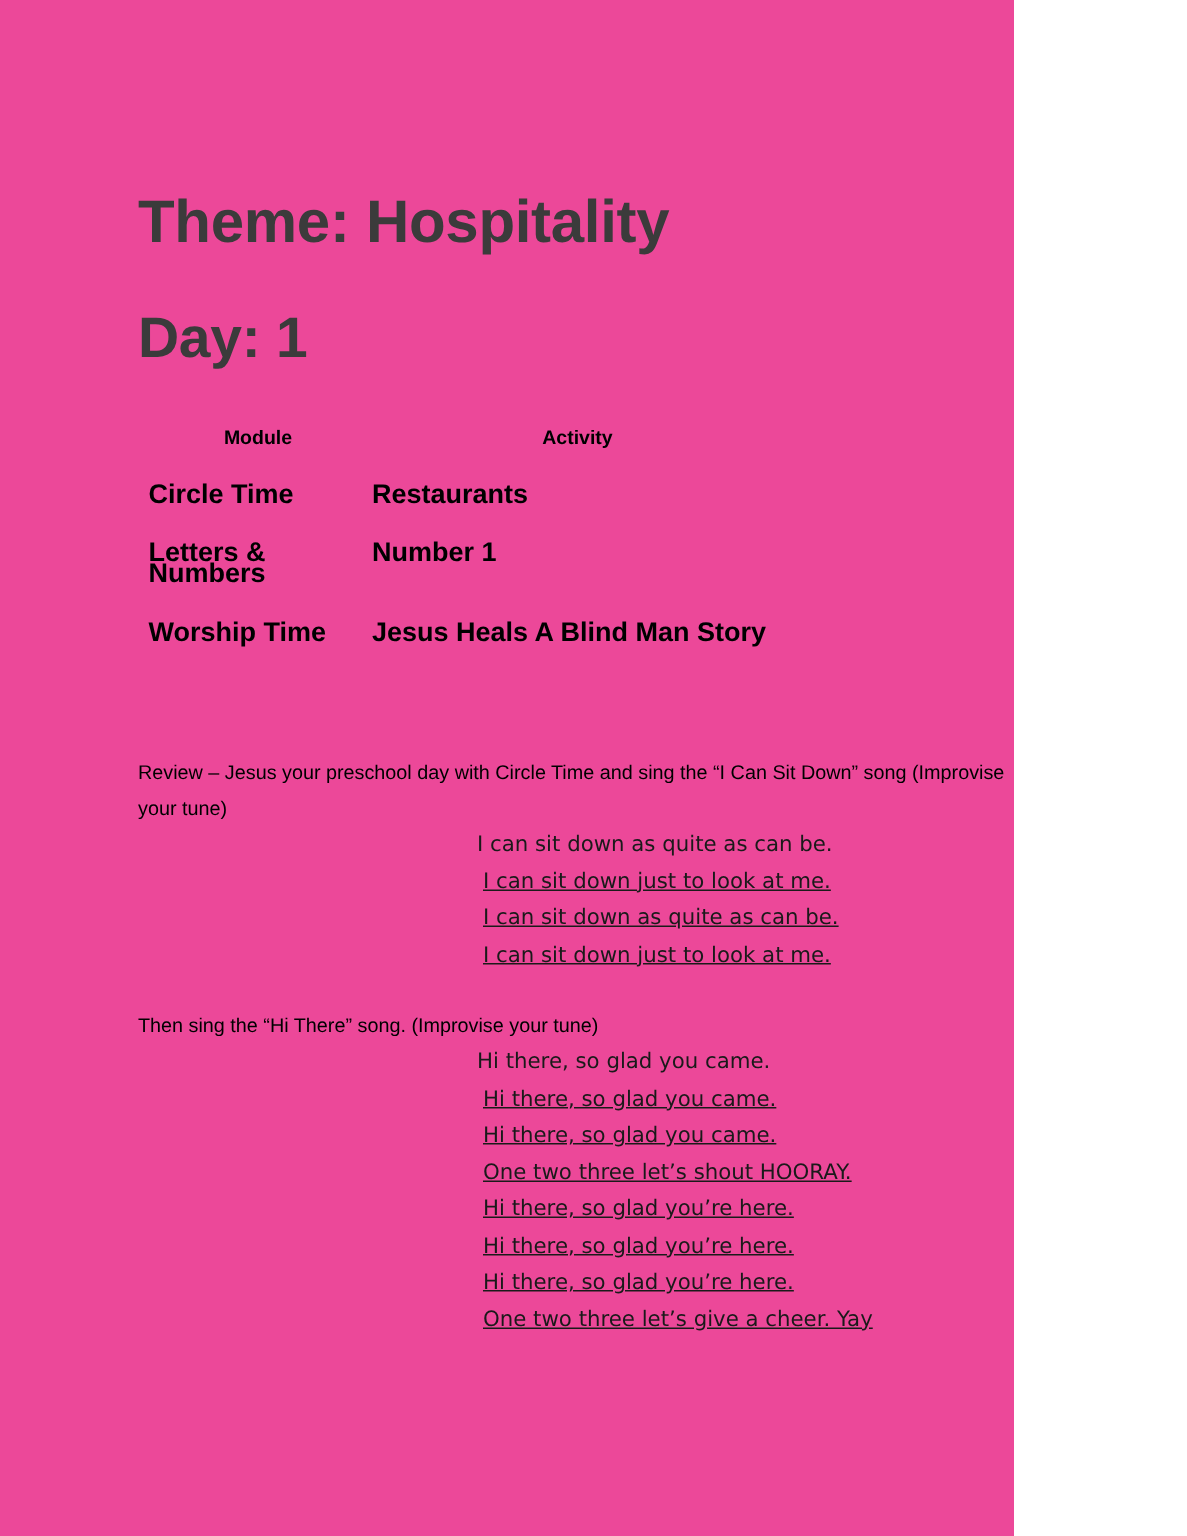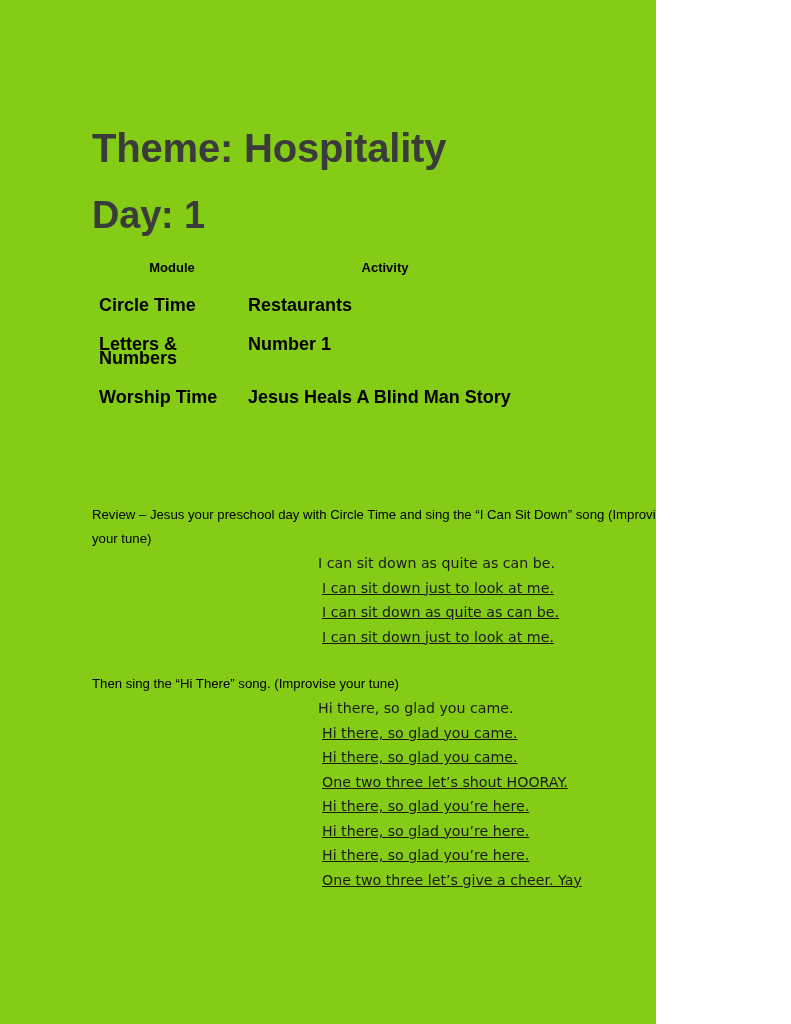--- a/index.html
+++ b/index.html
@@ -4,24 +4,25 @@
 <style>
   html, body {
     margin: 0;
     padding: 0;
     background: #ffffff;
   }
   .page {
     position: relative;
     width: 656px;
     height: 1024px;
-    background: #84cc16;
+    background: #ec4899;
     overflow: hidden;
     font-family: "Liberation Sans", sans-serif;
     color: #000000;
+    padding-left: 20px;
   }
   .headings {
     position: absolute;
     left: 92px;
     top: 126px;
     width: 620px;
   }
   .doc-heading {
     font-family: "Liberation Sans", sans-serif;
     font-weight: bold;
@@ -30,26 +31,26 @@
     white-space: nowrap;
   }
   .heading-theme {
     font-size: 40px;
     line-height: 44px;
     margin: 0;
   }
   .heading-day {
     font-size: 38px;
     line-height: 42px;
-    margin: 24px 0 0 0;
+    margin: 35px 0 0 0;
   }
   .schedule-table {
     position: absolute;
     left: 92px;
-    top: 260px;
+    top: 284px;
     width: 430px;
     border-collapse: collapse;
     font-family: "Liberation Sans", sans-serif;
     font-size: 13px;
     color: #000000;
   }
   .schedule-table col.col-module { width: 152px; }
   .schedule-table col.col-activity { width: 278px; }
   .schedule-table th {
     font-weight: bold;

